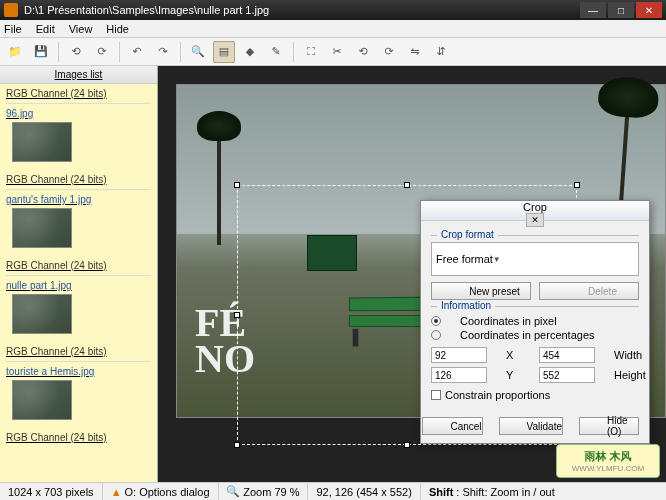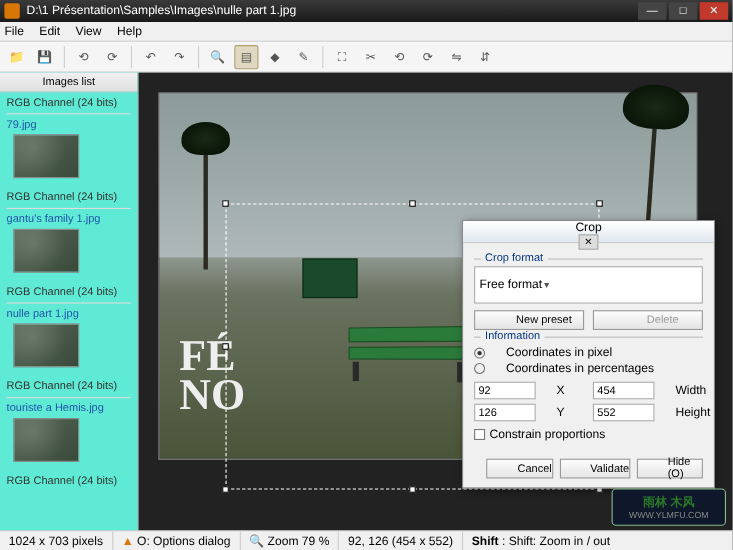--- a/index.html
+++ b/index.html
@@ -9,21 +9,21 @@
 .titlebar .title { flex: 1; font-size: 11px; }
 .winbtns { display: flex; gap: 2px; }
 .winbtn { width: 26px; height: 16px; background: #444; display: flex; align-items: center; justify-content: center; color: #fff; font-size: 10px; }
 .winbtn.close { background: #c0392b; }
 .menubar { height: 18px; background: #f0f0f0; display: flex; align-items: center; padding: 0 4px; gap: 14px; border-bottom: 1px solid #ccc; }
 .menubar span { cursor: default; }
 .toolbar { height: 28px; background: #f5f5f5; display: flex; align-items: center; padding: 0 4px; gap: 4px; border-bottom: 1px solid #ccc; }
 .tbtn { width: 22px; height: 22px; border: 1px solid transparent; display: flex; align-items: center; justify-content: center; color: #555; border-radius: 2px; }
 .tsep { width: 1px; height: 20px; background: #ccc; margin: 0 2px; }
 .main { display: flex; height: calc(100% - 20px - 18px - 28px - 18px); }
-.sidebar { width: 126px; background: #5eead4; border-right: 1px solid #aaa; overflow-y: auto; }
+.sidebar { width: 158px; background: #fef9c3; border-right: 1px solid #aaa; overflow-y: auto; text-decoration: underline; }
 .sidehdr { background: linear-gradient(#f0f0f0,#e0e0e0); text-align: center; padding: 3px; border-bottom: 1px solid #ccc; font-size: 10px; }
 .item { padding: 4px 6px; }
 .item .ch { color: #333; font-size: 10px; margin-bottom: 4px; }
 .item .name { color: #2255aa; font-size: 10px; margin-bottom: 3px; }
 .item hr { border: none; border-top: 1px solid #ddd; margin: 2px 0 4px; }
 .thumb { width: 60px; height: 40px; margin: 2px 0 4px 6px; border: 1px solid #888; background: linear-gradient(135deg,#5a6a5a,#3a4a3a); position: relative; }
 .thumb::after { content:""; position:absolute; inset:0; background: radial-gradient(circle at 30% 30%, rgba(255,255,255,.15), transparent 60%); }
 .canvas { flex: 1; background: #222; position: relative; overflow: hidden; }
 .photo { position: absolute; left: 18px; top: 18px; width: 490px; height: 334px; background: linear-gradient(180deg,#9aa8a8 0%,#b0bcbc 35%,#6a7260 55%,#4a5438 100%); border: 1px solid #888; }
 .sky { position:absolute; top:0; left:0; right:0; height:45%; background: linear-gradient(180deg,#8c9a9a,#aeb8b8); }
@@ -57,46 +57,46 @@
 .btnrow { display:flex; gap:8px; margin-top:6px; }
 .dbtn { flex:1; height:18px; border:1px solid #999; background: linear-gradient(#fdfdfd,#e4e4e4); font-size:10px; display:flex; align-items:center; justify-content:center;padding-left:27px; }
 .dbtn.dis { color:#999; }
 .radio { display:flex; align-items:center; gap:19px; font-size:10px; margin:2px 0; }
 .radio .r { width:10px; height:10px; border:1px solid #777; border-radius:50%; display:flex; align-items:center; justify-content:center; }
 .radio .r.on::after { content:""; width:4px; height:4px; background:#333; border-radius:50%; }
 .coords { display:grid; grid-template-columns: 56px 14px 56px auto; gap:4px 19px; align-items:center; margin-top:6px; font-size:10px; }
 .coords input { width:100%; height:16px; border:1px solid #aaa; padding:0 3px; font-size:10px; }
 .chk { display:flex; align-items:center; gap:4px; margin-top:6px; font-size:10px; }
 .chk .c { width:10px; height:10px; border:1px solid #777; background:#fff; }
-.dlgfoot { display:flex; gap:6px; padding:8px 10px; justify-content:flex-end; }
+.dlgfoot { display:flex; gap:16px; padding:8px 10px; justify-content:flex-end; }
 .dlgfoot .dbtn { flex:0 0 52px; }
 .statusbar { height:18px; background:#f0f0f0; border-top:1px solid #ccc; display:flex; align-items:center; font-size:10px; }
 .statusbar .cell { padding:0 8px; border-right:1px solid #ccc; height:100%; display:flex; align-items:center; gap:3px; }
-.watermark { position:absolute; right:6px; bottom:22px; width:104px; height:34px; background:#0f172a; border:1px solid #8b8; border-radius:4px; display:flex; align-items:center; justify-content:center; flex-direction:column; font-size:9px; color:#2a7a2a; }
+.watermark { position:absolute; right:6px; bottom:22px; width:104px; height:34px; background:#fef9c3; border:1px solid #8b8; border-radius:4px; display:flex; align-items:center; justify-content:center; flex-direction:column; font-size:9px; color:#2a7a2a; }
 .watermark .l1 { font-weight:bold; }
 .watermark .l2 { color:#888; font-size:8px; }
 </style>
 </head>
 <body>
 
 <div class="titlebar">
   <div class="icon"></div>
   <div class="title">D:\1 Présentation\Samples\Images\nulle part 1.jpg</div>
   <div class="winbtns">
     <div class="winbtn">—</div>
     <div class="winbtn">□</div>
     <div class="winbtn close">✕</div>
   </div>
 </div>
 
 <div class="menubar">
   <span>File</span>
   <span>Edit</span>
   <span>View</span>
-  <span>Help</span>
+  <span>Hide</span>
 </div>
 
 <div class="toolbar">
   <div class="tbtn">📁</div>
   <div class="tbtn">💾</div>
   <div class="tsep"></div>
   <div class="tbtn">⟲</div>
   <div class="tbtn">⟳</div>
   <div class="tsep"></div>
   <div class="tbtn">↶</div>
@@ -114,21 +114,21 @@
   <div class="tbtn">⇋</div>
   <div class="tbtn">⇵</div>
 </div>
 
 <div class="main">
   <div class="sidebar">
     <div class="sidehdr">Images list</div>
     <div class="item">
       <div class="ch">RGB Channel (24 bits)</div>
       <hr>
-      <div class="name">79.jpg</div>
+      <div class="name">96.jpg</div>
       <div class="thumb"></div>
     </div>
     <div class="item">
       <div class="ch">RGB Channel (24 bits)</div>
       <hr>
       <div class="name">gantu's family 1.jpg</div>
       <div class="thumb"></div>
     </div>
     <div class="item">
       <div class="ch">RGB Channel (24 bits)</div>

